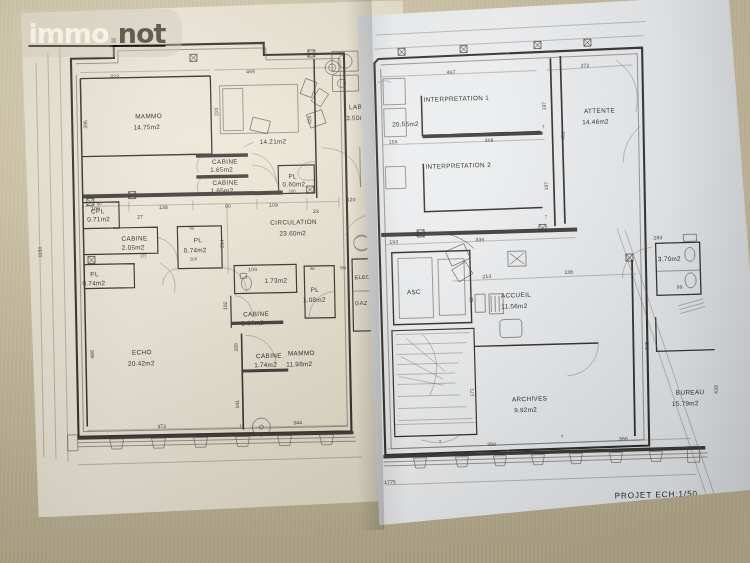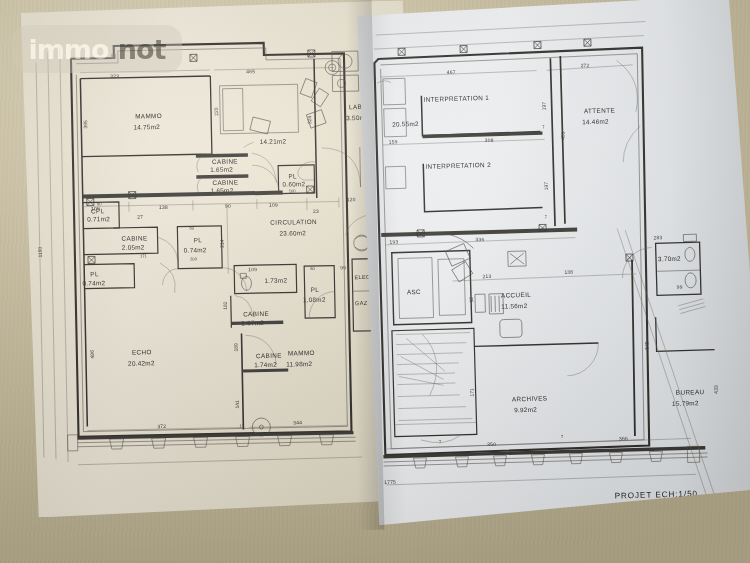--- a/index.html
+++ b/index.html
@@ -42,32 +42,33 @@
     clip-path:polygon(1% 2%, 94% 0%, 100% 95%, 3% 100%);
     box-shadow:2px 5px 10px rgba(60,50,30,.3);
   }
   .shade{position:absolute;pointer-events:none;}
 
   
   .draw{position:absolute;left:0;top:0;}
 
   
   .watermark{
-    position:absolute;left:12px;top:25px;width:170px;height:48px;
+    position:absolute;left:12px;top:9px;width:170px;height:48px;
     border-radius:16px;
     background:rgba(200,200,198,.55);
     display:flex;align-items:center;justify-content:center;
     letter-spacing:-1px;
     font-size:27px;font-weight:bold;
     font-family:"DejaVu Sans", sans-serif;
     mix-blend-mode:luminosity;
     opacity:.72;
+    text-decoration:underline;
   }
   .wm-a{color:#ffffff;opacity:.85;}
-  .wm-b{color:#1d4ed8;opacity:.9;}
+  .wm-b{color:#0f172a;opacity:.9;}
   .wm-dot{color:#ef8a22;}
 
   
   text{font-family:"Liberation Sans", sans-serif; fill:#2b2a28;}
   .room{font-size:6.4px;letter-spacing:.35px;}
   .area{font-size:6.4px;letter-spacing:.25px;}
   .dim{font-size:5px;fill:#3a3834;letter-spacing:.2px;}
   .dimv{font-size:5px;fill:#3a3834;}
   .tiny{font-size:4.2px;fill:#3a3834;}
   .title{font-size:8.2px;letter-spacing:.9px;fill:#26251f;}

